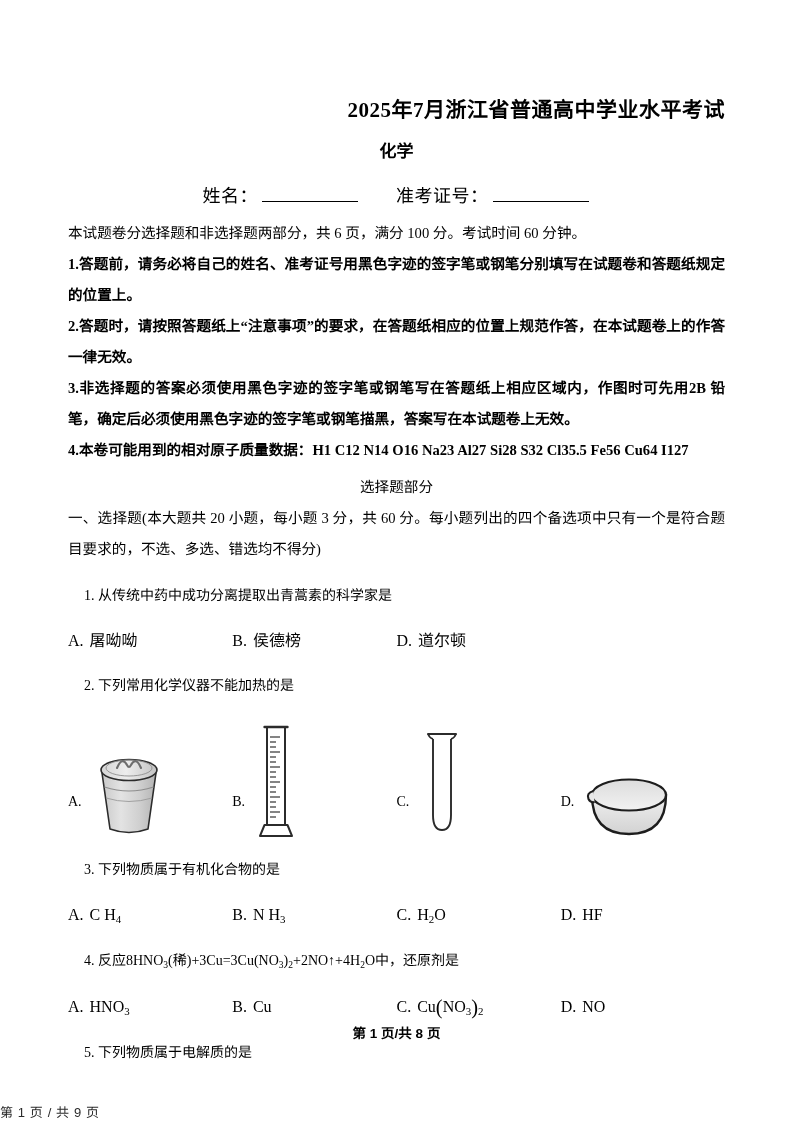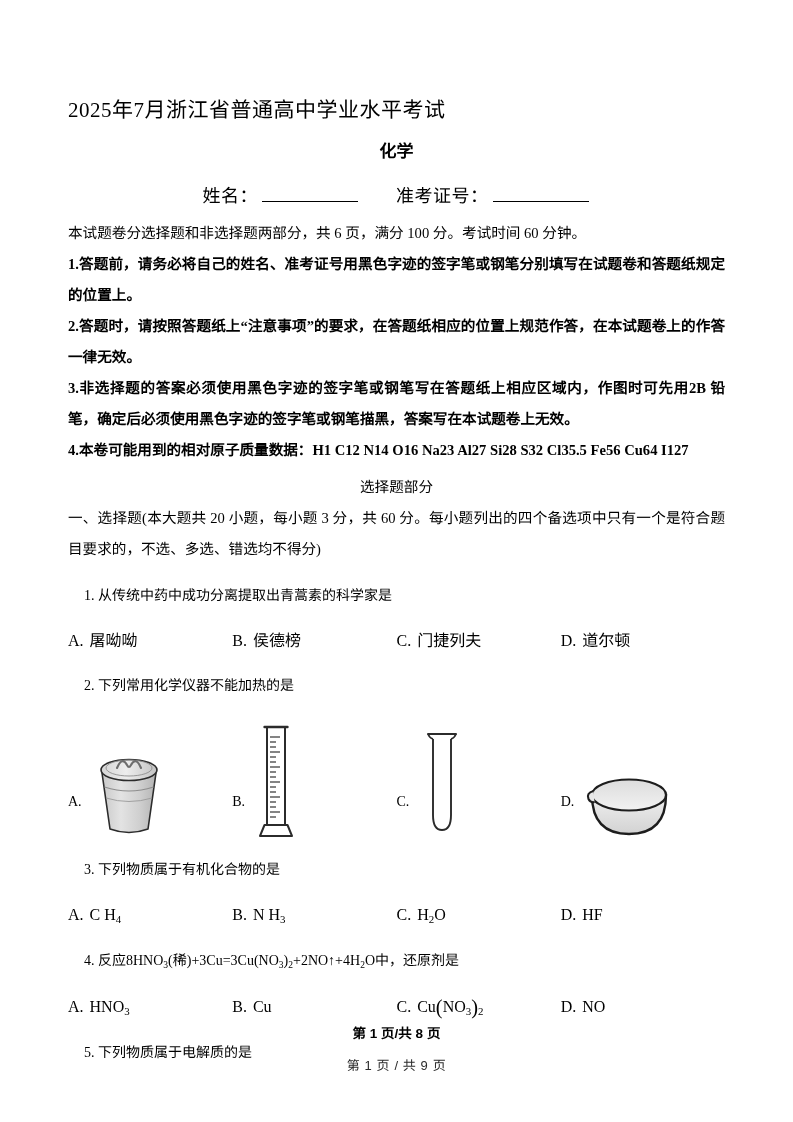--- a/index.html
+++ b/index.html
@@ -21,23 +21,23 @@
     width: 793px;
     height: 1122px;
     box-sizing: border-box;
     padding: 0 68px;
   }
 
   
   .doc-title {
     margin: 0;
     padding-top: 97px;
-    text-align: left;
+    text-align: right;
     font-size: 21px;
-    font-weight: normal;
+    font-weight: bold;
     letter-spacing: 0.5px;
     line-height: 1.3;
   }
   .doc-subject {
     margin: 0;
     padding-top: 17px;
     text-align: center;
     font-size: 17px;
     line-height: 1.3;
   }
@@ -143,22 +143,21 @@
     top: 1022px;
     text-align: center;
     font-size: 13.5px;
     font-weight: bold;
     font-family: "Liberation Sans", sans-serif;
   }
   .viewer-footer {
     position: absolute;
     left: 0;
     right: 0;
-    top: 1055px;
-    text-align: center;
+    top: 1102px;
     font-size: 13px;
     color: #2b2b2b;
     font-family: "Liberation Sans", sans-serif;
     letter-spacing: 0.6px;
   }
 </style>
 </head>
 <body>
 
 <div class="page">
@@ -179,21 +178,20 @@
   <p class="para b"><span>4.本卷可能用到的相对原子质量数据：</span><span>H1 C12 N14 O16 Na23 Al27 Si28 S32 Cl35.5 Fe56 Cu64 I127</span></p>
 
   <p class="section-head">选择题部分</p>
 
   <p class="para">一、选择题(本大题共 20 小题，每小题 3 分，共 60 分。每小题列出的四个备选项中只有一个是符合题目要求的，不选、多选、错选均不得分)</p>
 
   <p class="q-stem"><span>1.</span> <span>从传统中药中成功分离提取出青蒿素的科学家是</span></p>
   <div class="opts">
     <div class="opt"><span class="lab">A.</span><span>屠呦呦</span></div>
     <div class="opt"><span class="lab">B.</span><span>侯德榜</span></div>
-    <div class="opt"><span class="lab">C.</span><span>门捷列夫</span></div>
     <div class="opt"><span class="lab">D.</span><span>道尔顿</span></div>
   </div>
 
   <p class="q-stem"><span>2.</span> <span>下列常用化学仪器不能加热的是</span></p>
 
   <div class="figure-row">
 
     <div class="fig-cell">
       <span class="fig-lab">A.</span>
       <svg class="art" width="78" height="92" viewBox="0 0 78 92">

